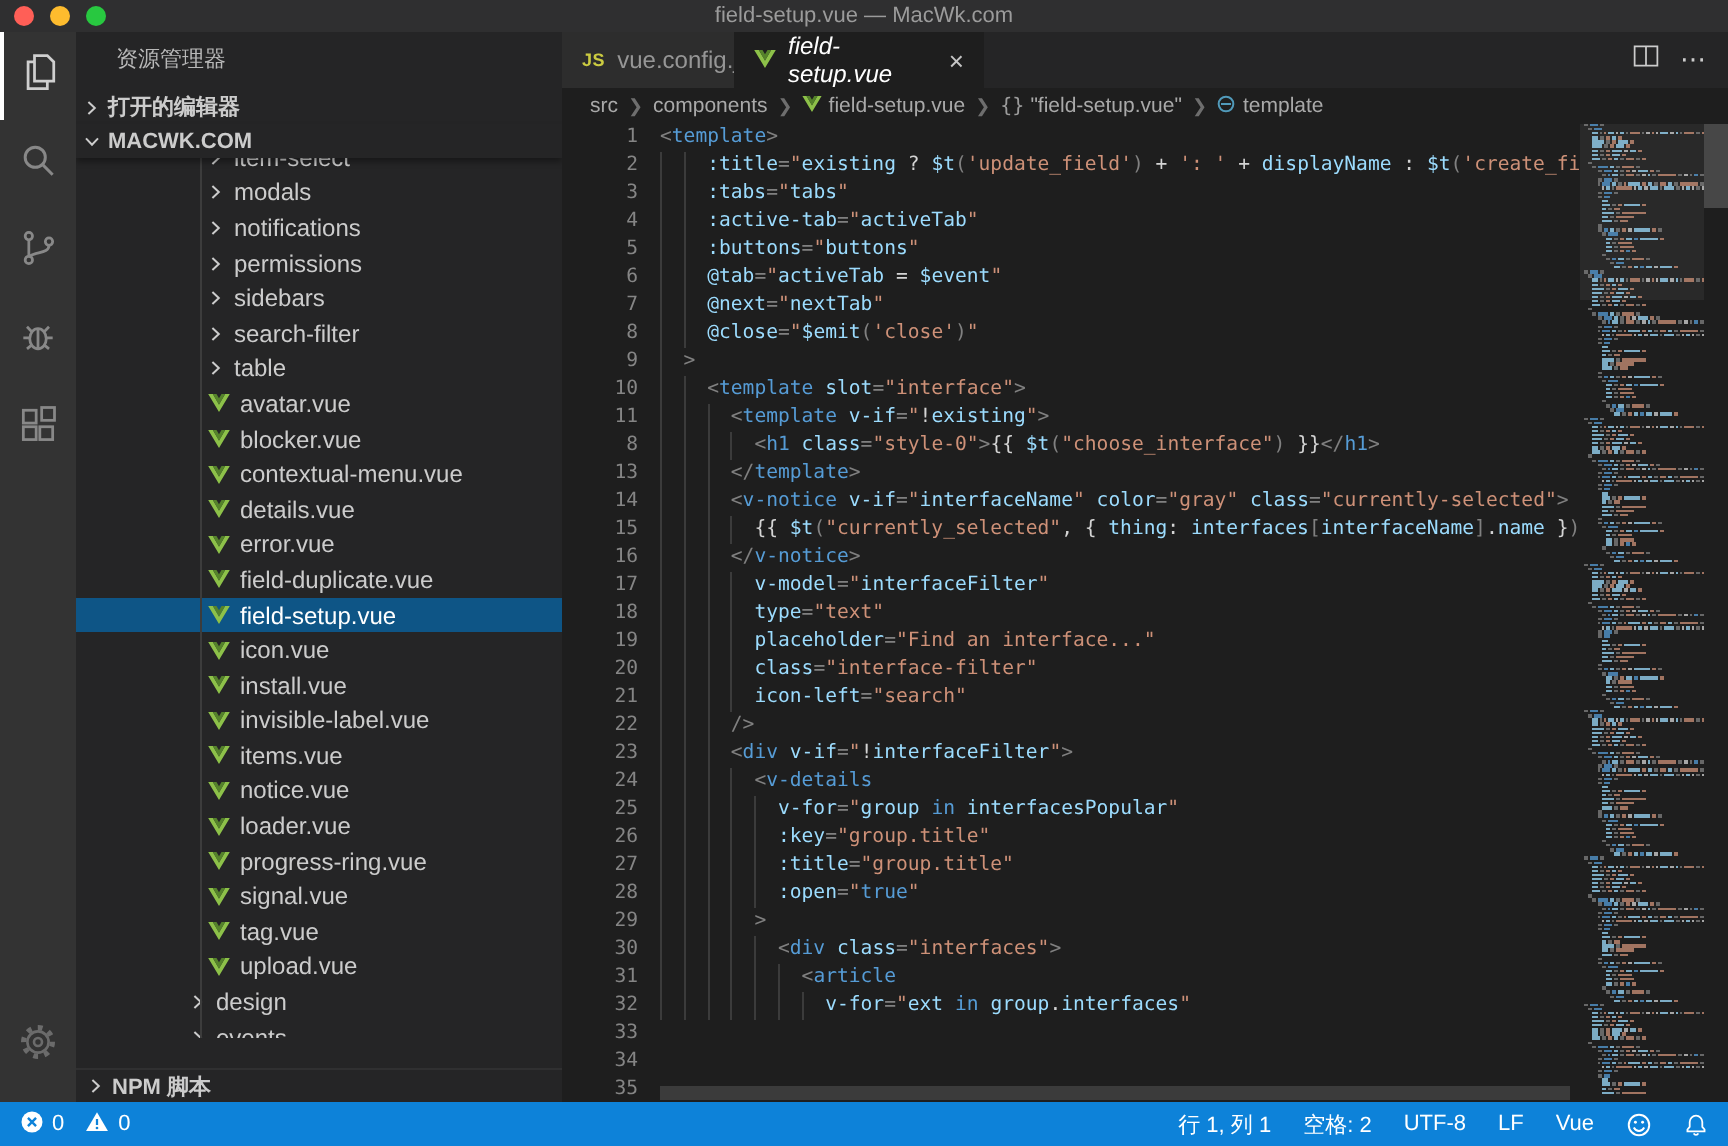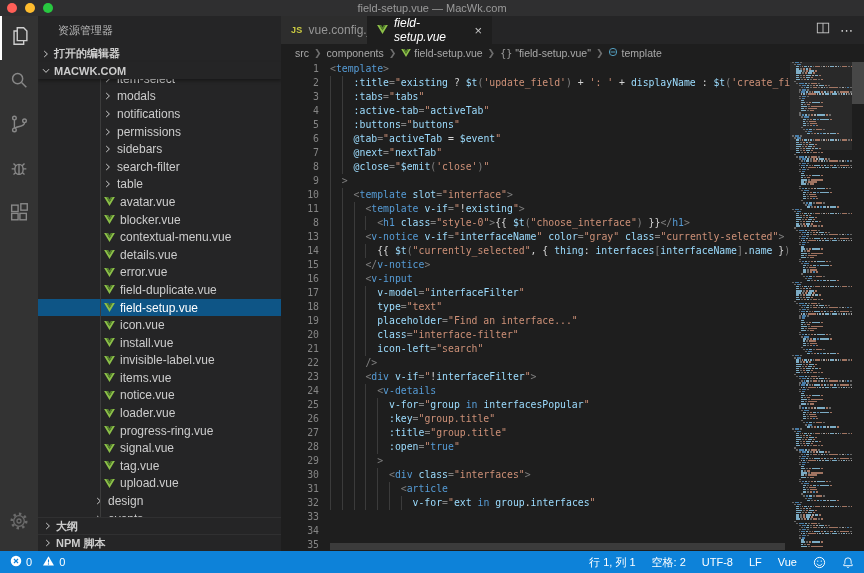--- a/index.html
+++ b/index.html
@@ -418,28 +418,20 @@
             <span>events</span>
           </div>
         </div>
       <div class="bottom-sections">
         <div class="section-row bordered">
           <span class="chev-svg">
             <svg width="8" height="8" viewBox="0 0 8 8">
                 <path d="M2.2 1l3.2 3-3.2 3" fill="none" stroke="#cccccc"></path>
               </svg>
           </span>
-          <span>大纲</span>
-        </div>
-        <div class="section-row bordered">
-          <span class="chev-svg">
-            <svg width="8" height="8" viewBox="0 0 8 8">
-                <path d="M2.2 1l3.2 3-3.2 3" fill="none" stroke="#cccccc"></path>
-              </svg>
-          </span>
           <span>NPM 脚本</span>
         </div>
       </div>
     </div>
 
     <div class="editor-col">
       <div class="tabbar">
         <div class="tab inactive">
           <span class="js-badge">JS</span>
           <span class="tab-label">vue.config.js</span>
@@ -544,24 +536,24 @@
             <div class="cl"><i class="guide" style="left: 0px;"></i><i class="guide" style="left: 11.8px;"></i><span>    </span><span class="tk-a">:tabs</span><span class="tk-p">=</span><span class="tk-s">"</span><span class="tk-v">tabs</span><span class="tk-s">"</span></div>
             <div class="cl"><i class="guide" style="left: 0px;"></i><i class="guide" style="left: 11.8px;"></i><span>    </span><span class="tk-a">:active-tab</span><span class="tk-p">=</span><span class="tk-s">"</span><span class="tk-v">activeTab</span><span class="tk-s">"</span></div>
             <div class="cl"><i class="guide" style="left: 0px;"></i><i class="guide" style="left: 11.8px;"></i><span>    </span><span class="tk-a">:buttons</span><span class="tk-p">=</span><span class="tk-s">"</span><span class="tk-v">buttons</span><span class="tk-s">"</span></div>
             <div class="cl"><i class="guide" style="left: 0px;"></i><i class="guide" style="left: 11.8px;"></i><span>    </span><span class="tk-a">@tab</span><span class="tk-p">=</span><span class="tk-s">"</span><span class="tk-v">activeTab</span><span class="tk-o"> = </span><span class="tk-v">$event</span><span class="tk-s">"</span></div>
             <div class="cl"><i class="guide" style="left: 0px;"></i><i class="guide" style="left: 11.8px;"></i><span>    </span><span class="tk-a">@next</span><span class="tk-p">=</span><span class="tk-s">"</span><span class="tk-v">nextTab</span><span class="tk-s">"</span></div>
             <div class="cl"><i class="guide" style="left: 0px;"></i><i class="guide" style="left: 11.8px;"></i><span>    </span><span class="tk-a">@close</span><span class="tk-p">=</span><span class="tk-s">"</span><span class="tk-v">$emit</span><span class="tk-p">(</span><span class="tk-s">'close'</span><span class="tk-p">)</span><span class="tk-s">"</span></div>
             <div class="cl"><i class="guide" style="left: 0px;"></i><span>  </span><span class="tk-p">&gt;</span></div>
             <div class="cl"><i class="guide" style="left: 0px;"></i><i class="guide" style="left: 11.8px;"></i><span>    </span><span class="tk-p">&lt;</span><span class="tk-t">template</span><span class="tk-o"> </span><span class="tk-a">slot</span><span class="tk-p">=</span><span class="tk-s">"interface"</span><span class="tk-p">&gt;</span></div>
             <div class="cl"><i class="guide" style="left: 0px;"></i><i class="guide" style="left: 11.8px;"></i><i class="guide" style="left: 23.6px;"></i><span>      </span><span class="tk-p">&lt;</span><span class="tk-t">template</span><span class="tk-o"> </span><span class="tk-a">v-if</span><span class="tk-p">=</span><span class="tk-s">"</span><span class="tk-o">!</span><span class="tk-v">existing</span><span class="tk-s">"</span><span class="tk-p">&gt;</span></div>
             <div class="cl"><i class="guide" style="left: 0px;"></i><i class="guide" style="left: 11.8px;"></i><i class="guide" style="left: 23.6px;"></i><i class="guide" style="left: 35.4px;"></i><span>        </span><span class="tk-p">&lt;</span><span class="tk-t">h1</span><span class="tk-o"> </span><span class="tk-a">class</span><span class="tk-p">=</span><span class="tk-s">"style-0"</span><span class="tk-p">&gt;</span><span class="tk-o">{{ </span><span class="tk-v">$t</span><span class="tk-p">(</span><span class="tk-s">"choose_interface"</span><span class="tk-p">)</span><span class="tk-o"> }}</span><span class="tk-p">&lt;/</span><span class="tk-t">h1</span><span class="tk-p">&gt;</span></div>
+            <div class="cl"><i class="guide" style="left: 0px;"></i><i class="guide" style="left: 11.8px;"></i><i class="guide" style="left: 23.6px;"></i><span>      </span><span class="tk-p">&lt;/</span><span class="tk-t">template</span><span class="tk-p">&gt;</span></div>
             <div class="cl"><i class="guide" style="left: 0px;"></i><i class="guide" style="left: 11.8px;"></i><i class="guide" style="left: 23.6px;"></i><span>      </span><span class="tk-p">&lt;</span><span class="tk-t">v-notice</span><span class="tk-o"> </span><span class="tk-a">v-if</span><span class="tk-p">=</span><span class="tk-s">"</span><span class="tk-v">interfaceName</span><span class="tk-s">"</span><span class="tk-o"> </span><span class="tk-a">color</span><span class="tk-p">=</span><span class="tk-s">"gray"</span><span class="tk-o"> </span><span class="tk-a">class</span><span class="tk-p">=</span><span class="tk-s">"currently-selected"</span><span class="tk-p">&gt;</span></div>
             <div class="cl"><i class="guide" style="left: 0px;"></i><i class="guide" style="left: 11.8px;"></i><i class="guide" style="left: 23.6px;"></i><i class="guide" style="left: 35.4px;"></i><span>        </span><span class="tk-o">{{ </span><span class="tk-v">$t</span><span class="tk-p">(</span><span class="tk-s">"currently_selected"</span><span class="tk-o">, { </span><span class="tk-v">thing</span><span class="tk-o">: </span><span class="tk-v">interfaces</span><span class="tk-p">[</span><span class="tk-v">interfaceName</span><span class="tk-p">]</span><span class="tk-o">.</span><span class="tk-v">name</span><span class="tk-o"> }</span><span class="tk-p">)</span></div>
             <div class="cl"><i class="guide" style="left: 0px;"></i><i class="guide" style="left: 11.8px;"></i><i class="guide" style="left: 23.6px;"></i><span>      </span><span class="tk-p">&lt;/</span><span class="tk-t">v-notice</span><span class="tk-p">&gt;</span></div>
-            <div class="cl"><i class="guide" style="left: 0px;"></i><i class="guide" style="left: 11.8px;"></i><i class="guide" style="left: 23.6px;"></i><span>      </span><span class="tk-p">&lt;</span><span class="tk-t">v-input</span></div>
             <div class="cl"><i class="guide" style="left: 0px;"></i><i class="guide" style="left: 11.8px;"></i><i class="guide" style="left: 23.6px;"></i><i class="guide" style="left: 35.4px;"></i><span>        </span><span class="tk-a">v-model</span><span class="tk-p">=</span><span class="tk-s">"</span><span class="tk-v">interfaceFilter</span><span class="tk-s">"</span></div>
             <div class="cl"><i class="guide" style="left: 0px;"></i><i class="guide" style="left: 11.8px;"></i><i class="guide" style="left: 23.6px;"></i><i class="guide" style="left: 35.4px;"></i><span>        </span><span class="tk-a">type</span><span class="tk-p">=</span><span class="tk-s">"text"</span></div>
             <div class="cl"><i class="guide" style="left: 0px;"></i><i class="guide" style="left: 11.8px;"></i><i class="guide" style="left: 23.6px;"></i><i class="guide" style="left: 35.4px;"></i><span>        </span><span class="tk-a">placeholder</span><span class="tk-p">=</span><span class="tk-s">"Find an interface..."</span></div>
             <div class="cl"><i class="guide" style="left: 0px;"></i><i class="guide" style="left: 11.8px;"></i><i class="guide" style="left: 23.6px;"></i><i class="guide" style="left: 35.4px;"></i><span>        </span><span class="tk-a">class</span><span class="tk-p">=</span><span class="tk-s">"interface-filter"</span></div>
             <div class="cl"><i class="guide" style="left: 0px;"></i><i class="guide" style="left: 11.8px;"></i><i class="guide" style="left: 23.6px;"></i><i class="guide" style="left: 35.4px;"></i><span>        </span><span class="tk-a">icon-left</span><span class="tk-p">=</span><span class="tk-s">"search"</span></div>
             <div class="cl"><i class="guide" style="left: 0px;"></i><i class="guide" style="left: 11.8px;"></i><i class="guide" style="left: 23.6px;"></i><span>      </span><span class="tk-p">/&gt;</span></div>
             <div class="cl"><i class="guide" style="left: 0px;"></i><i class="guide" style="left: 11.8px;"></i><i class="guide" style="left: 23.6px;"></i><span>      </span><span class="tk-p">&lt;</span><span class="tk-t">div</span><span class="tk-o"> </span><span class="tk-a">v-if</span><span class="tk-p">=</span><span class="tk-s">"</span><span class="tk-o">!</span><span class="tk-v">interfaceFilter</span><span class="tk-s">"</span><span class="tk-p">&gt;</span></div>
             <div class="cl"><i class="guide" style="left: 0px;"></i><i class="guide" style="left: 11.8px;"></i><i class="guide" style="left: 23.6px;"></i><i class="guide" style="left: 35.4px;"></i><span>        </span><span class="tk-p">&lt;</span><span class="tk-t">v-details</span></div>
             <div class="cl"><i class="guide" style="left: 0px;"></i><i class="guide" style="left: 11.8px;"></i><i class="guide" style="left: 23.6px;"></i><i class="guide" style="left: 35.4px;"></i><i class="guide" style="left: 47.2px;"></i><span>          </span><span class="tk-a">v-for</span><span class="tk-p">=</span><span class="tk-s">"</span><span class="tk-v">group</span><span class="tk-k"> in </span><span class="tk-v">interfacesPopular</span><span class="tk-s">"</span></div>
             <div class="cl"><i class="guide" style="left: 0px;"></i><i class="guide" style="left: 11.8px;"></i><i class="guide" style="left: 23.6px;"></i><i class="guide" style="left: 35.4px;"></i><i class="guide" style="left: 47.2px;"></i><span>          </span><span class="tk-a">:key</span><span class="tk-p">=</span><span class="tk-s">"group.title"</span></div>

